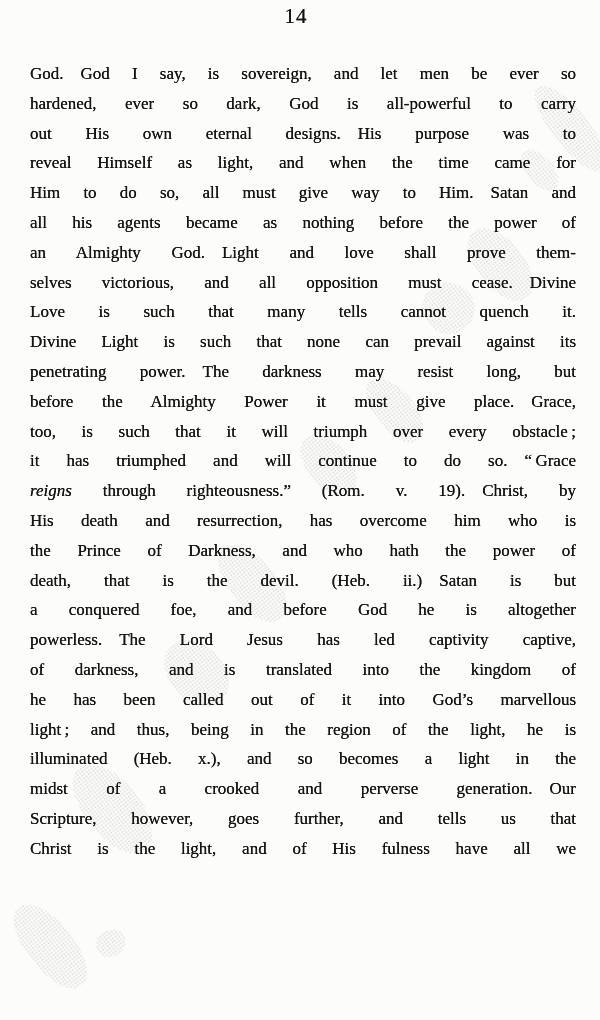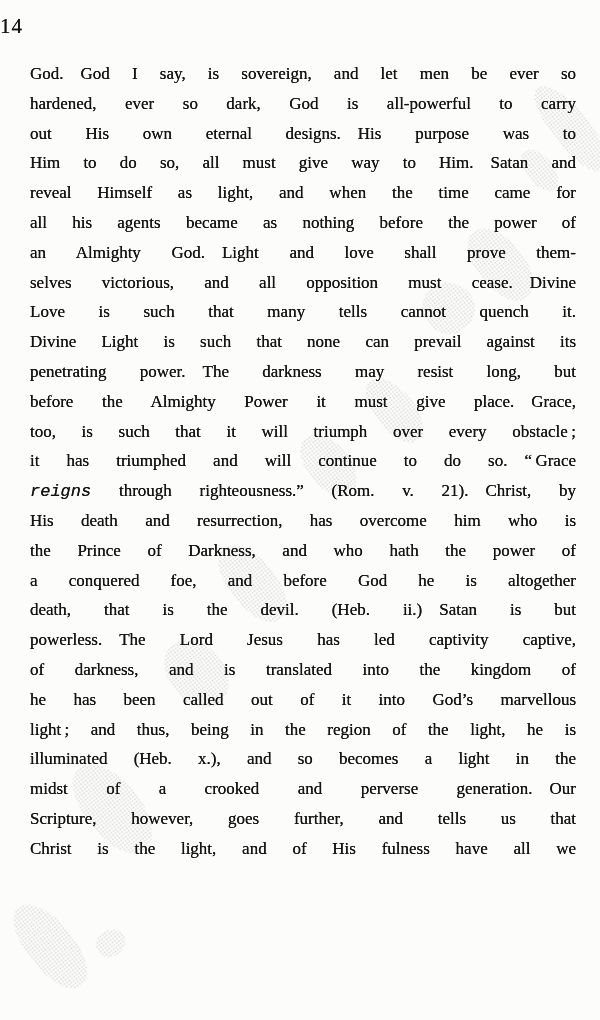--- a/index.html
+++ b/index.html
@@ -7,23 +7,23 @@
     width: 600px; height: 1020px;
     background: #fcfcfb;
     position: relative;
     overflow: hidden;
     font-family: "Liberation Serif", "DejaVu Serif", serif;
     color: #151413;
   }
 
   .page-number {
     position: absolute;
-    left: 0; top: 14px;
+    left: 0; top: 4px;
     width: 592px;
-    text-align: left;
+    text-align: center;
     font-size: 21px;
     letter-spacing: 1px;
     text-shadow: 0 0 0.5px currentColor;
   }
 
   .body-text {
     position: absolute;
     left: 30px; top: 59px;
     width: 546px;
     font-size: 17px;
@@ -32,21 +32,21 @@
   }
 
   .text-line {
     height: 29.8px;
     overflow: hidden;
     text-align: justify;
     text-align-last: justify;
     white-space: normal;
   }
 
-  .it { font-style: italic; font-family: Liberation Mono, monospace; }
+  .it { font-style: italic; }
 
   
   .wm {
     position: absolute;
     background-image: radial-gradient(#9e9e9e 0.7px, rgba(0,0,0,0) 1.1px);
     background-size: 3px 3px;
     opacity: 0.42;
     border-radius: 45% 55% 50% 48%;
     filter: blur(0.6px);
     transform: rotate(-38deg);
@@ -79,38 +79,38 @@
   <span class="wm"></span>
   <span class="wm"></span>
 </div>
 
 <div class="page-number">14</div>
 
 <div class="body-text">
   <div class="text-line">God.  God I say, is sovereign, and let men be ever so</div>
   <div class="text-line">hardened, ever so dark, God is all-powerful to carry</div>
   <div class="text-line">out His own eternal designs.  His purpose was to</div>
+  <div class="text-line">reveal Himself as light, and when the time came for</div>
   <div class="text-line">Him to do so, all must give way to Him.  Satan and</div>
-  <div class="text-line">reveal Himself as light, and when the time came for</div>
   <div class="text-line">all his agents became as nothing before the power of</div>
   <div class="text-line">an Almighty God.  Light and love shall prove them-</div>
   <div class="text-line">selves victorious, and all opposition must cease.  Divine</div>
   <div class="text-line">Love is such that many tells cannot quench it.</div>
   <div class="text-line">Divine Light is such that none can prevail against its</div>
   <div class="text-line">penetrating power.  The darkness may resist long, but</div>
   <div class="text-line">before the Almighty Power it must give place.  Grace,</div>
   <div class="text-line">too, is such that it will triumph over every obstacle ;</div>
   <div class="text-line">it has triumphed and will continue to do so.  “ Grace</div>
   <div class="text-line">
-    <span class="it">reigns</span><span> through righteousness.” (Rom. v. 21).  Christ, by</span>
+    <span class="it">reigns</span><span> through righteousness.” (Rom. v. 19).  Christ, by</span>
   </div>
   <div class="text-line">His death and resurrection, has overcome him who is</div>
   <div class="text-line">the Prince of Darkness, and who hath the power of</div>
+  <div class="text-line">death, that is the devil. (Heb. ii.)  Satan is but</div>
   <div class="text-line">a conquered foe, and before God he is altogether</div>
-  <div class="text-line">death, that is the devil. (Heb. ii.)  Satan is but</div>
   <div class="text-line">powerless.  The Lord Jesus has led captivity captive,</div>
   <div class="text-line">of darkness, and is translated into the kingdom of</div>
   <div class="text-line">he has been called out of it into God’s marvellous</div>
   <div class="text-line">light ; and thus, being in the region of the light, he is</div>
   <div class="text-line">illuminated (Heb. x.), and so becomes a light in the</div>
   <div class="text-line">midst of a crooked and perverse generation.  Our</div>
   <div class="text-line">Scripture, however, goes further, and tells us that</div>
   <div class="text-line">Christ is the light, and of His fulness have all we</div>
 </div>
 

